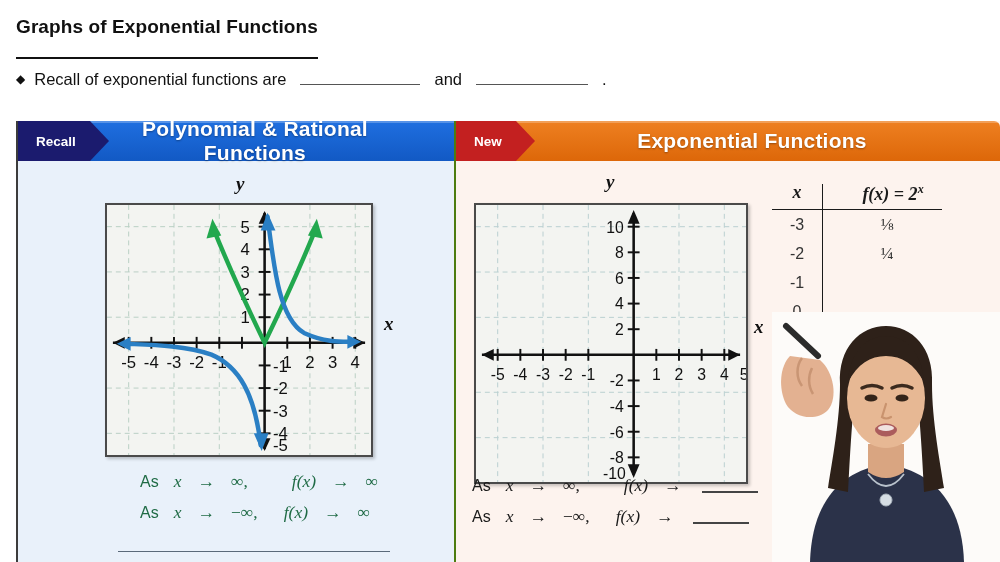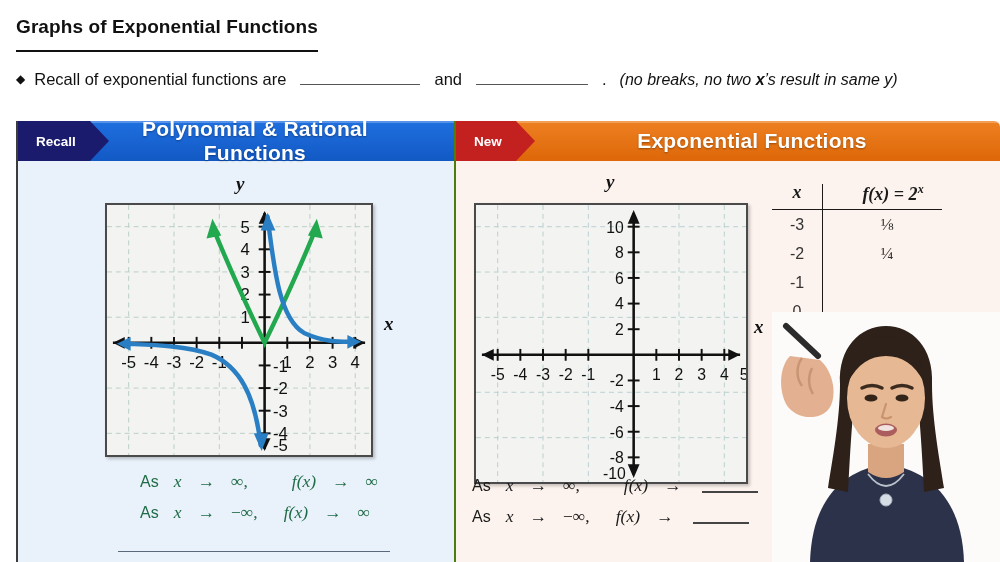--- a/index.html
+++ b/index.html
@@ -8,21 +8,21 @@
     background: #ffffff;
     font-family: "Liberation Sans", sans-serif;
     overflow: hidden;
   }
   #page { position: relative; width: 1000px; height: 562px; background:#fff; }
 
   
   .slide-title {
     position: absolute; left: 16px; top: 16px;
     font-size: 19px; font-weight: bold; color: #111;
-    border-bottom: 2px solid #111; padding-bottom: 12px;
+    border-bottom: 2px solid #111; padding-bottom: 19px;
     letter-spacing: .1px;
   }
   .bullet-row {
     position: absolute; left: 16px; top: 70px; right: 10px;
     display: flex; align-items: baseline; gap: 9px;
     font-size: 16.5px; color: #111; white-space: nowrap;
   }
   .diamond { font-size: 12px; color:#111; position: relative; top:-2px; }
   .blank-line {
     display: inline-block; width: 120px;
@@ -122,21 +122,20 @@
 
   <div class="slide-title">Graphs of Exponential Functions</div>
 
   <div class="bullet-row">
     <span class="diamond">◆</span>
     <span>Recall of exponential functions are</span>
     <span class="blank-line"></span>
     <span>and</span>
     <span class="blank-line short"></span>
     <span>.</span>
-    <span class="note"><span>(no breaks, no two </span><b>x</b><span>’s result in same y)</span></span>
   </div>
 
   <div class="panel panel-left">
     <div class="banner banner-left">
       <div class="tag tag-recall">Recall</div>
       <div class="banner-title">Polynomial &amp; Rational Functions</div>
     </div>
 
     <div class="graph-wrap" id="wrap-left">
       <div class="axis-letter" style="left:218px; top:52px;">y</div>

